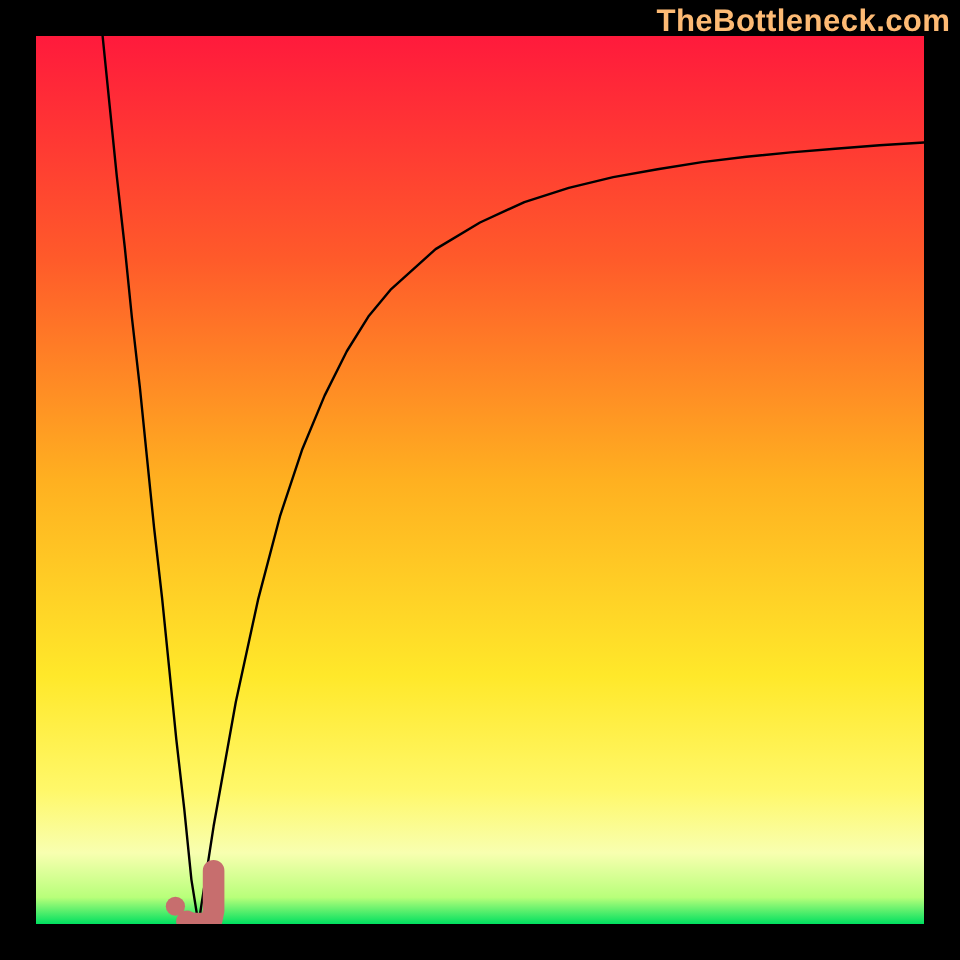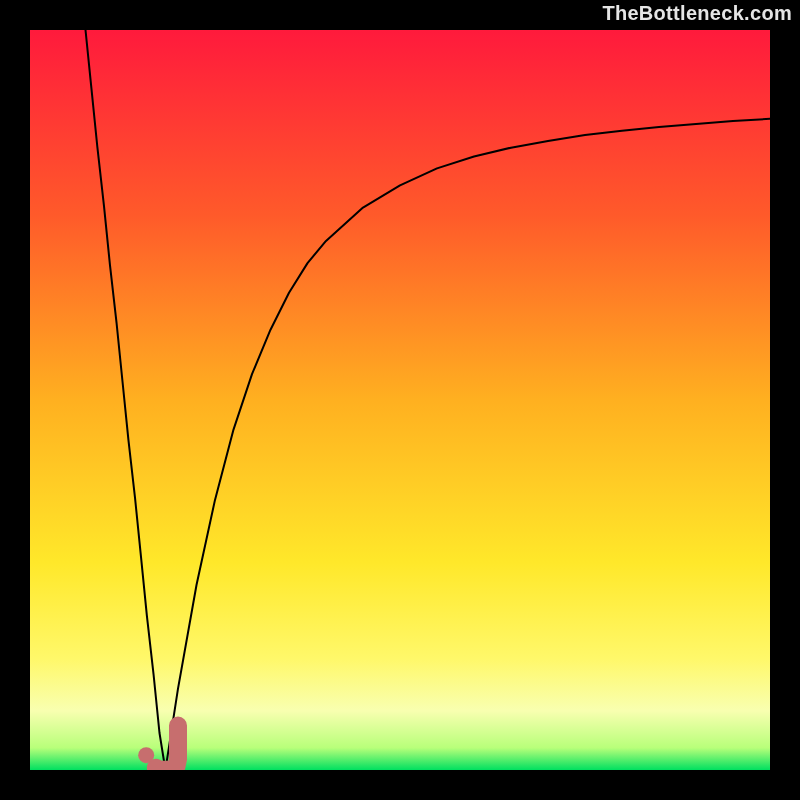--- a/index.html
+++ b/index.html
@@ -14,22 +14,22 @@
   .stage {
     position: relative;
     width: 800px;
     height: 800px;
     background: #000;
   }
   .watermark {
     position: absolute;
     top: 2px;
     right: 8px;
-    color: #e5e5e5;
-    font-size: 20px;
+    color: #fdba74;
+    font-size: 26px;
     font-weight: 600;
     letter-spacing: 0.3px;
     pointer-events: none;
     user-select: none;
   }
   .plot-area {
     position: absolute;
     left: 30px;
     top: 30px;
     width: 740px;

